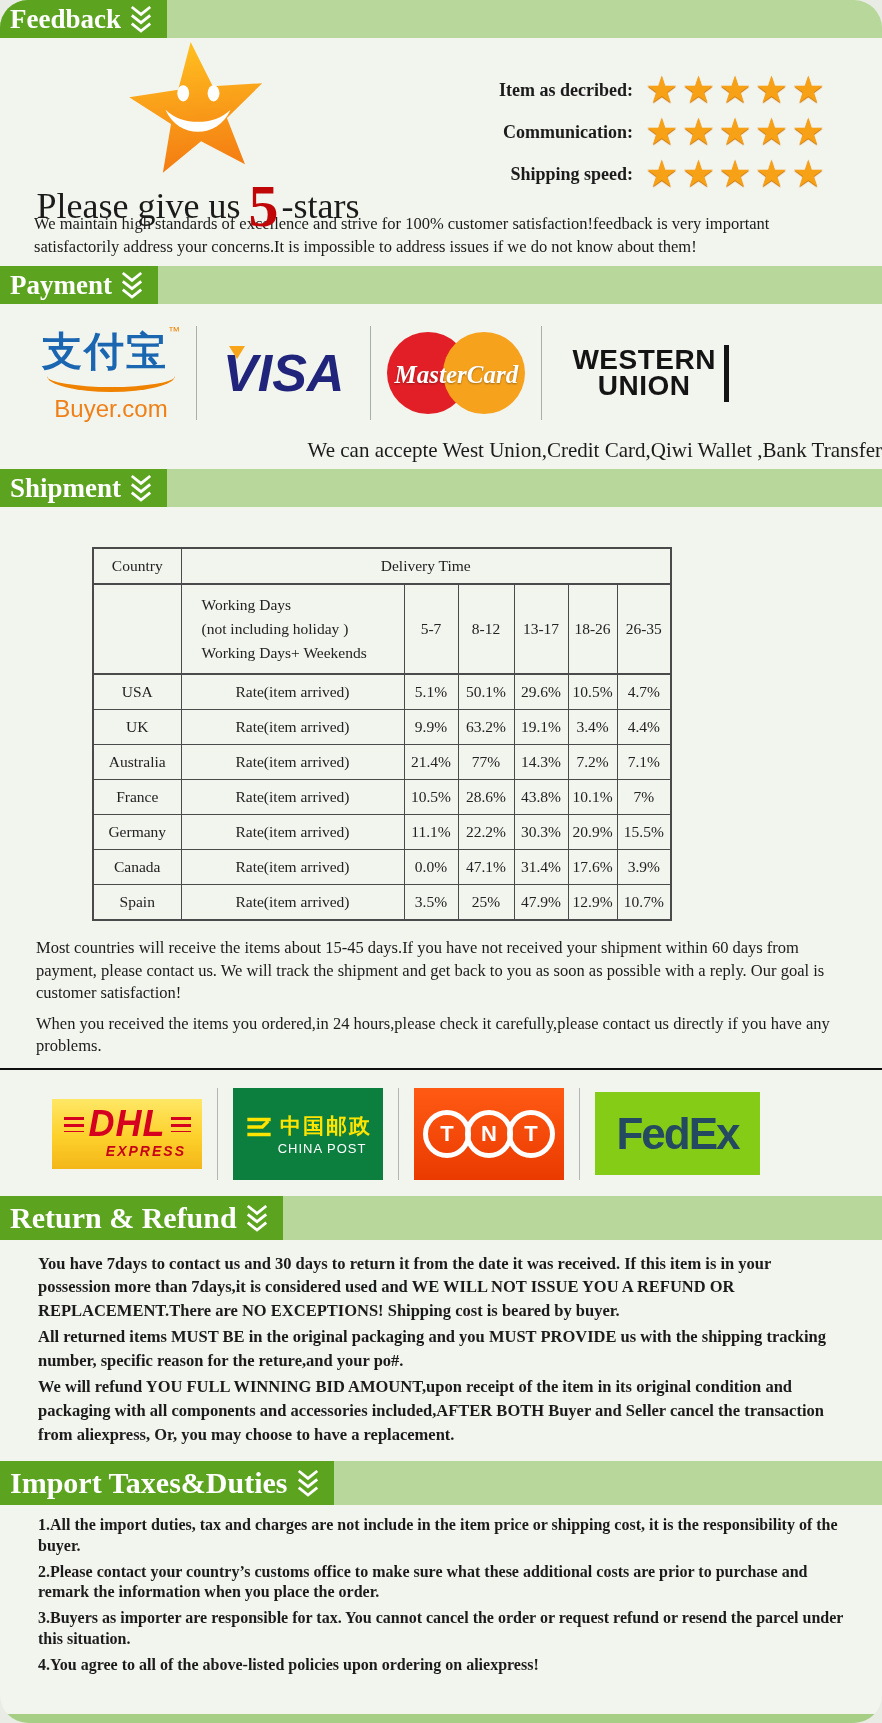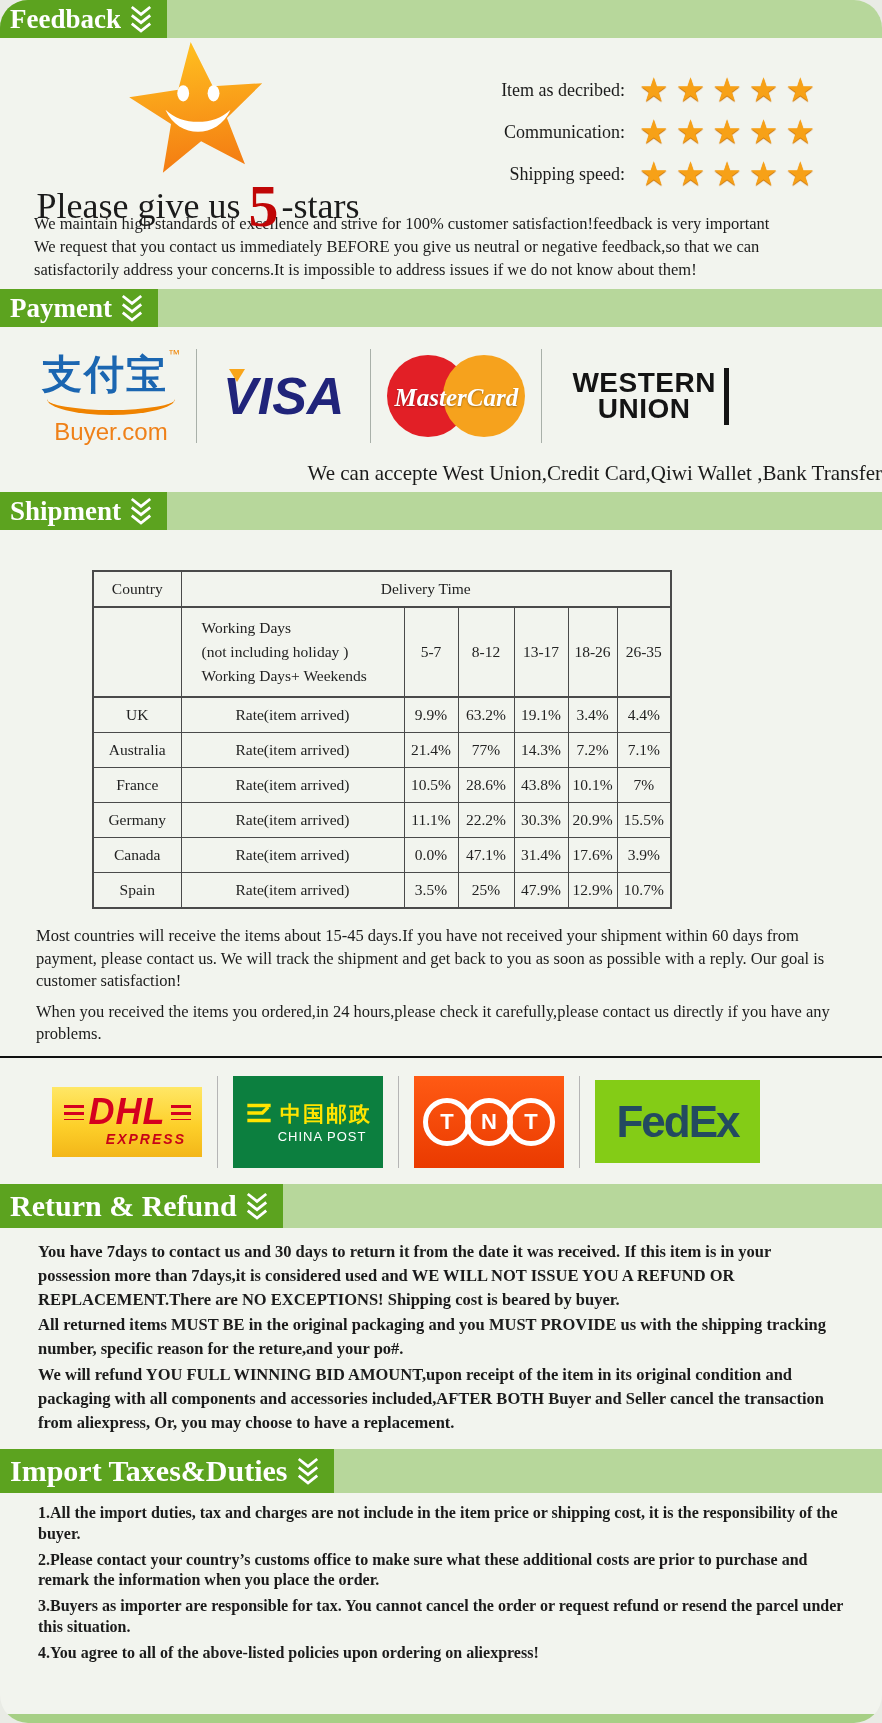--- a/index.html
+++ b/index.html
@@ -15,21 +15,21 @@
   .sec-bar.tall .badge{font-size:30px;}
   .chev{flex:0 0 auto;}
 
   
   .feedback-body{position:relative;height:170px;}
   .fb-left{position:absolute;left:28px;top:2px;width:340px;text-align:center;}
   .fb-star svg{width:148px;height:140px;display:block;margin:0 auto;}
   .plea{font-size:36px;white-space:nowrap;margin-top:-8px;}
   .plea .num{font-size:60px;color:#c00606;font-weight:bold;vertical-align:-8px;margin-left:8px;}
   .plea .suffix{margin-left:3px;}
-  .ratings{position:absolute;right:60px;top:34px;}
+  .ratings{position:absolute;right:52px;top:34px;font-weight:bold;}
   .rating-row{display:flex;align-items:center;justify-content:flex-end;margin-bottom:4px;}
   .rating-label{font-size:18px;margin-right:14px;}
   .rating-stars{color:#f7a117;font-size:33px;letter-spacing:7px;line-height:1.15;
                 text-shadow:0 1px 1px #c96f00;}
   .fb-text{padding:4px 30px 0 34px;font-size:16.5px;line-height:1.4;}
 
   
   .pay-logos{display:flex;align-items:center;margin:18px 0 0 42px;height:102px;}
   .vsep{width:1px;align-self:stretch;background:#a9b0a9;margin:4px 16px;}
   .alipay{text-align:center;}
@@ -68,21 +68,21 @@
   .courier-sep{width:1px;height:92px;background:#b5b5b5;margin:0 15px;}
   .dhl{width:150px;height:70px;background:linear-gradient(180deg,#ffe766 0%,#fdd02a 55%,#f3b619 100%);
        display:flex;flex-direction:column;justify-content:center;align-items:center;}
   .dhl-top{display:flex;align-items:center;gap:5px;}
   .dhl-lines{width:20px;height:15px;background:repeating-linear-gradient(#d5001f 0 3px,transparent 3px 7px);}
   .dhl-word{font:italic 900 36px "Liberation Sans",sans-serif;color:#d5001f;line-height:.9;letter-spacing:1px;}
   .dhl-sub{font:italic 700 14px "Liberation Sans",sans-serif;color:#c70417;letter-spacing:2px;
            align-self:flex-end;margin:2px 16px 0 0;}
   .chinapost{width:150px;height:92px;background:#0c7f3f;display:flex;flex-direction:column;
              justify-content:center;align-items:center;gap:1px;}
-  .cp-row{display:flex;align-items:flex-start;gap:6px;}
+  .cp-row{display:flex;align-items:flex-end;gap:6px;}
   .cp-cn{font:700 21px "Liberation Sans",sans-serif;color:#ffe400;letter-spacing:2px;}
   .cp-en{font:400 13px "Liberation Sans",sans-serif;color:#fff;letter-spacing:1px;margin-left:28px;}
   .tnt{width:150px;height:92px;background:linear-gradient(180deg,#ff5a14,#ea3a00);
        display:flex;align-items:center;justify-content:center;}
   .tnt-circle{width:38px;height:38px;border:5px solid #fff;border-radius:50%;display:flex;
               align-items:center;justify-content:center;color:#fff;
               font:900 22px "Liberation Sans",sans-serif;margin:0 -3px;}
   .fedex{width:165px;height:83px;background:#84cc16;display:flex;align-items:center;justify-content:center;}
   .fedex-word{font:900 44px "Liberation Sans",sans-serif;color:#234a60;letter-spacing:-2px;}
 
@@ -143,21 +143,20 @@
       </div>
       <div class="rating-row">
         <span class="rating-label">Shipping speed:</span>
         <span class="rating-stars">★★★★★</span>
       </div>
     </div>
   </div>
 
   <div class="fb-text">
     <div>We maintain high standards of excellence and strive for 100% customer satisfaction!feedback is very important</div>
-    <div>We request that you contact us immediately BEFORE you give us neutral or negative feedback,so that we can</div>
     <div>satisfactorily address your concerns.It is impossible to address issues if we do not know about them!</div>
   </div>
 
   <div class="sec-bar mt8">
     <div class="badge">
       <span>Payment</span>
       <svg class="chev" viewBox="0 0 26 32" width="24" height="30">
         <path d="M3 3 L13 11 L23 3" stroke="#fff" stroke-width="3" fill="none"></path>
         <path d="M3 12 L13 20 L23 12" stroke="#fff" stroke-width="3" fill="none"></path>
         <path d="M3 21 L13 29 L23 21" stroke="#fff" stroke-width="3" fill="none"></path>
@@ -224,20 +223,29 @@
         <div>(not including holiday )</div>
         <div>Working Days+ Weekends</div>
       </td>
       <td>5-7</td>
       <td>8-12</td>
       <td>13-17</td>
       <td>18-26</td>
       <td>26-35</td>
     </tr>
     <tr>
+      <td>USA</td>
+      <td>Rate(item arrived)</td>
+      <td>5.1%</td>
+      <td>50.1%</td>
+      <td>29.6%</td>
+      <td>10.5%</td>
+      <td>4.7%</td>
+    </tr>
+    <tr>
       <td>UK</td>
       <td>Rate(item arrived)</td>
       <td>9.9%</td>
       <td>63.2%</td>
       <td>19.1%</td>
       <td>3.4%</td>
       <td>4.4%</td>
     </tr>
     <tr>
       <td>Australia</td>

